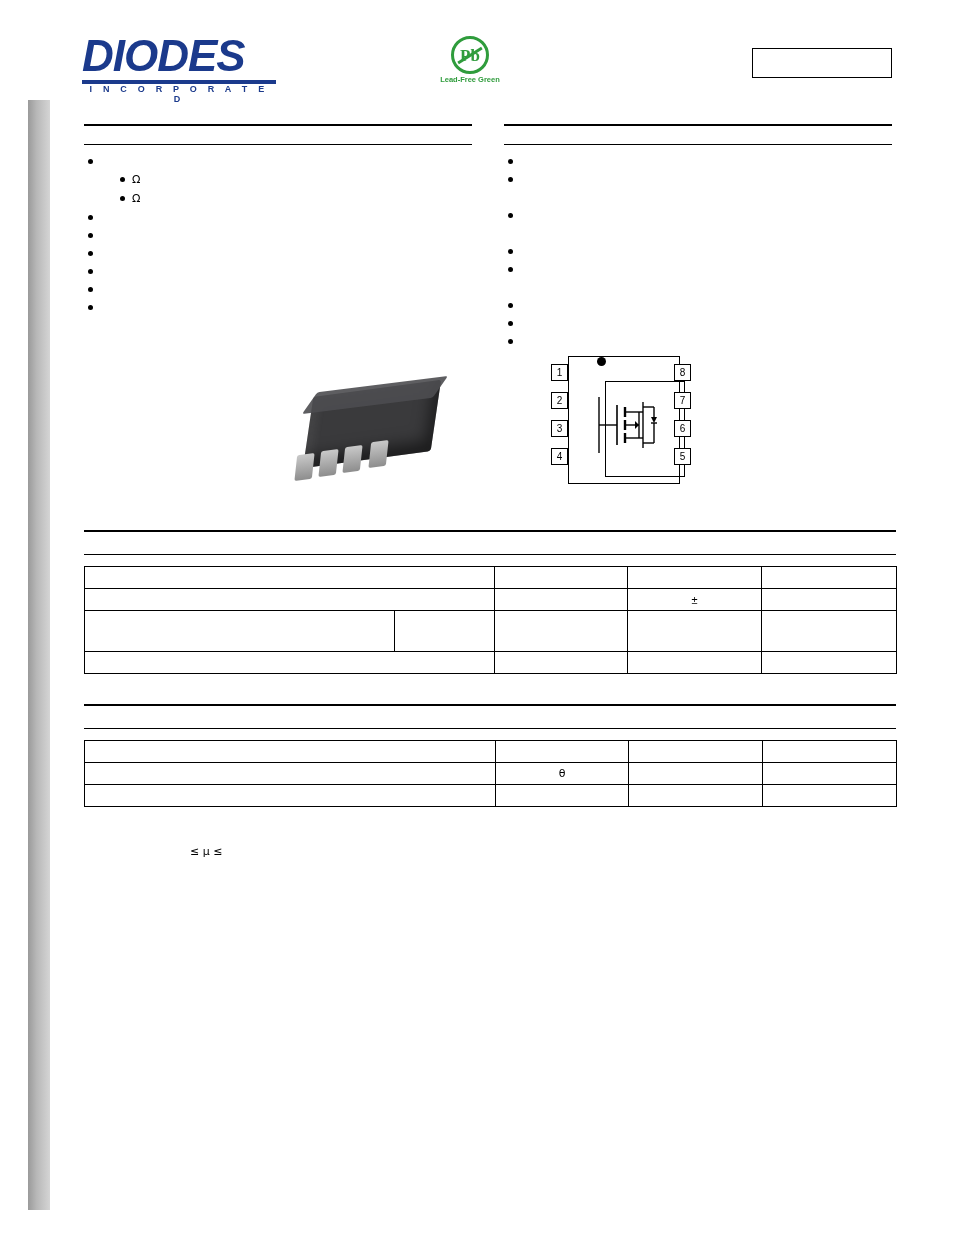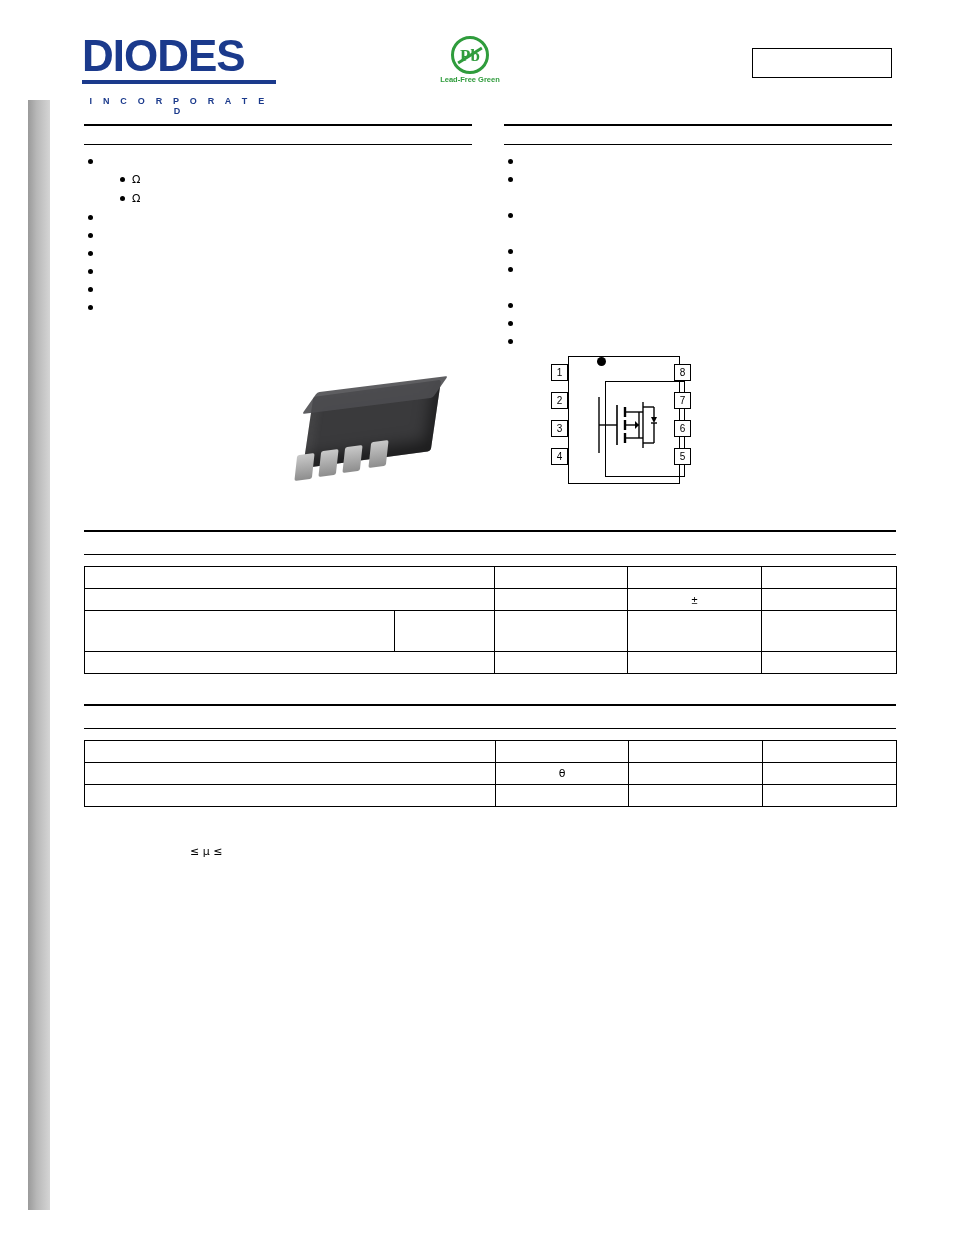--- a/index.html
+++ b/index.html
@@ -34,36 +34,37 @@
     width: 200px;
   }
   .logo-word {
     font-family: "Liberation Sans", sans-serif;
     font-weight: bold;
     font-size: 44px;
     letter-spacing: -1px;
     color: #1b3a8c;
     line-height: 44px;
     white-space: nowrap;
+    font-style: italic;
   }
   .logo-word .oo {
     color: #1b3a8c;
   }
   .logo-underline {
     width: 194px;
     height: 4px;
     background: #1b3a8c;
     margin-top: 2px;
   }
   .logo-sub {
     font-size: 9px;
     letter-spacing: 4.2px;
     font-weight: bold;
     color: #1b3a8c;
-    margin-top: 12px;
+    margin-top: 0;
     text-align: center;
     width: 194px;
   }
 
   
   .leadfree {
     position: absolute;
     left: 430px;
     top: 36px;
     width: 80px;

